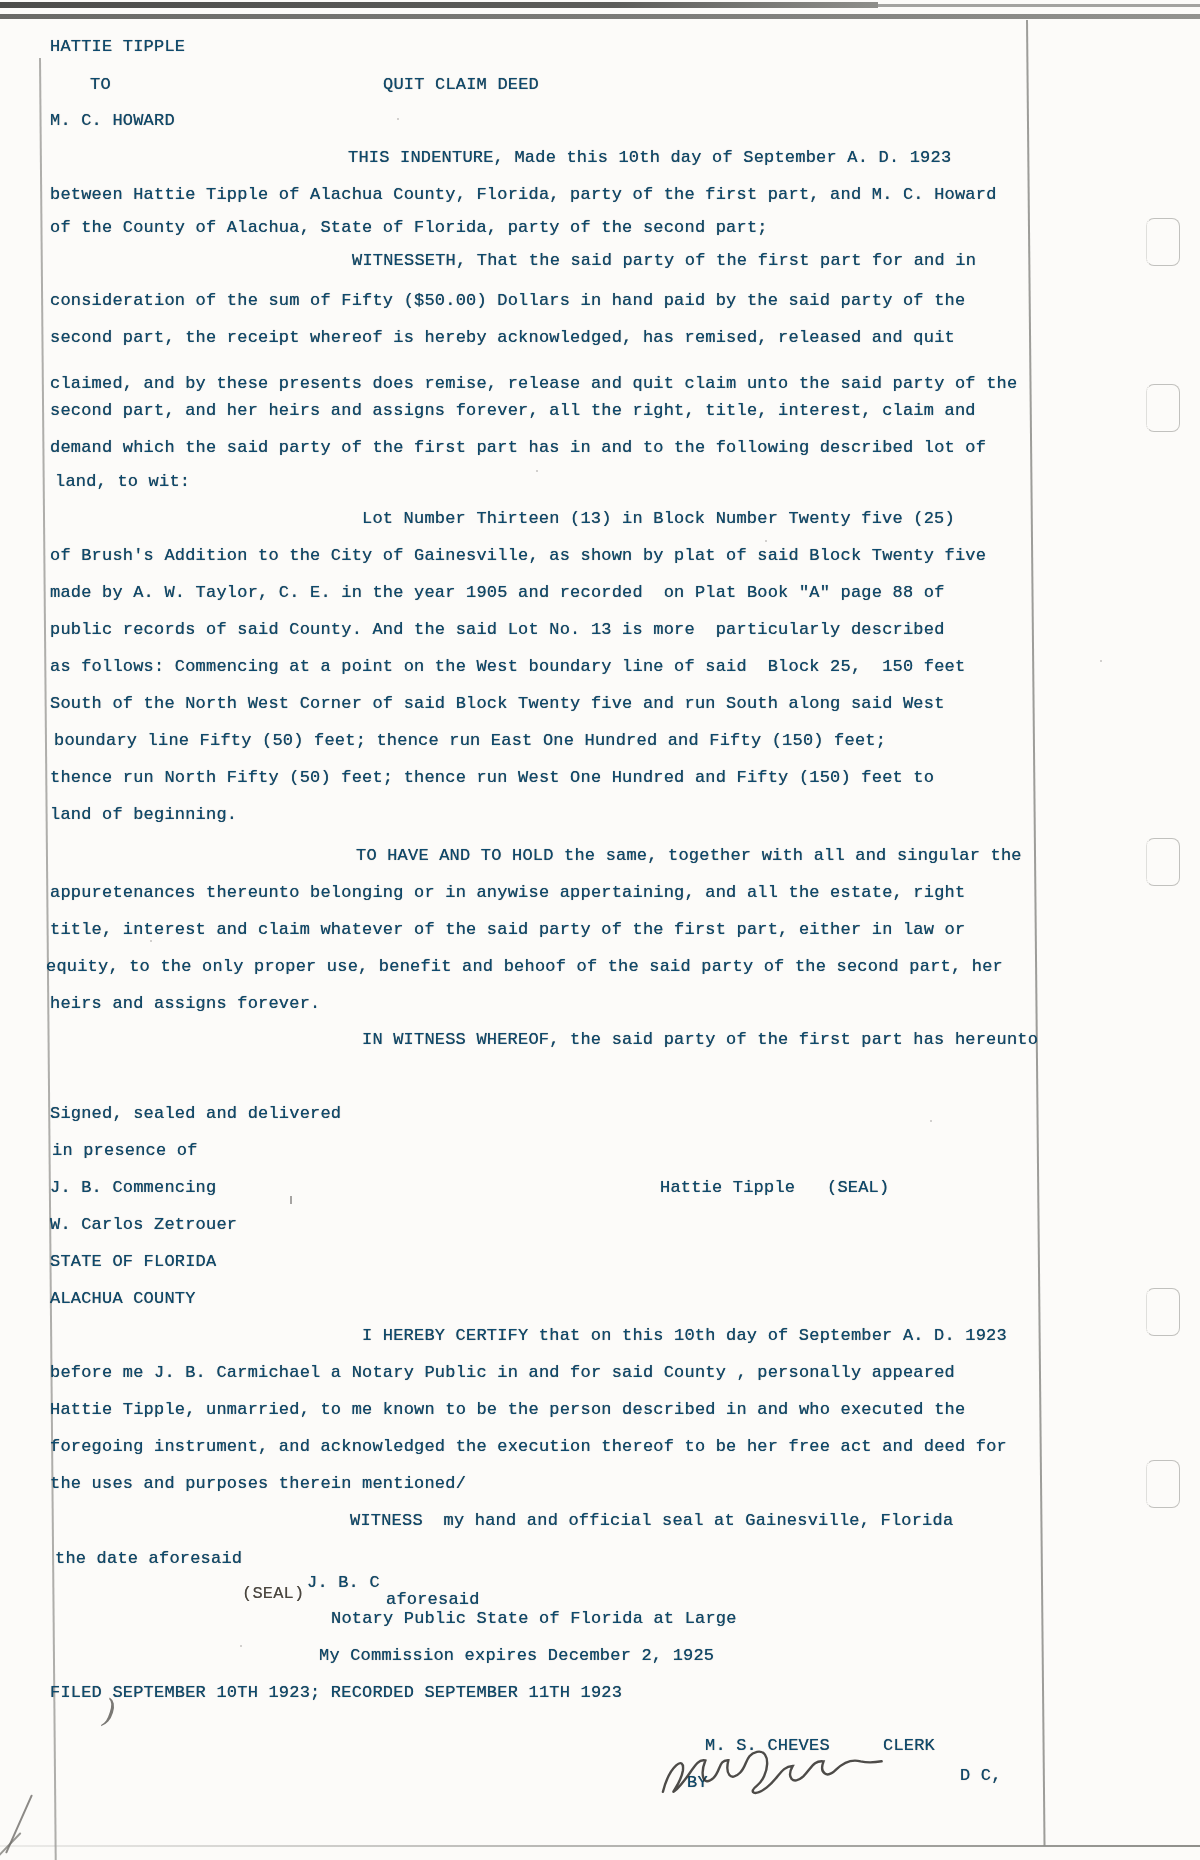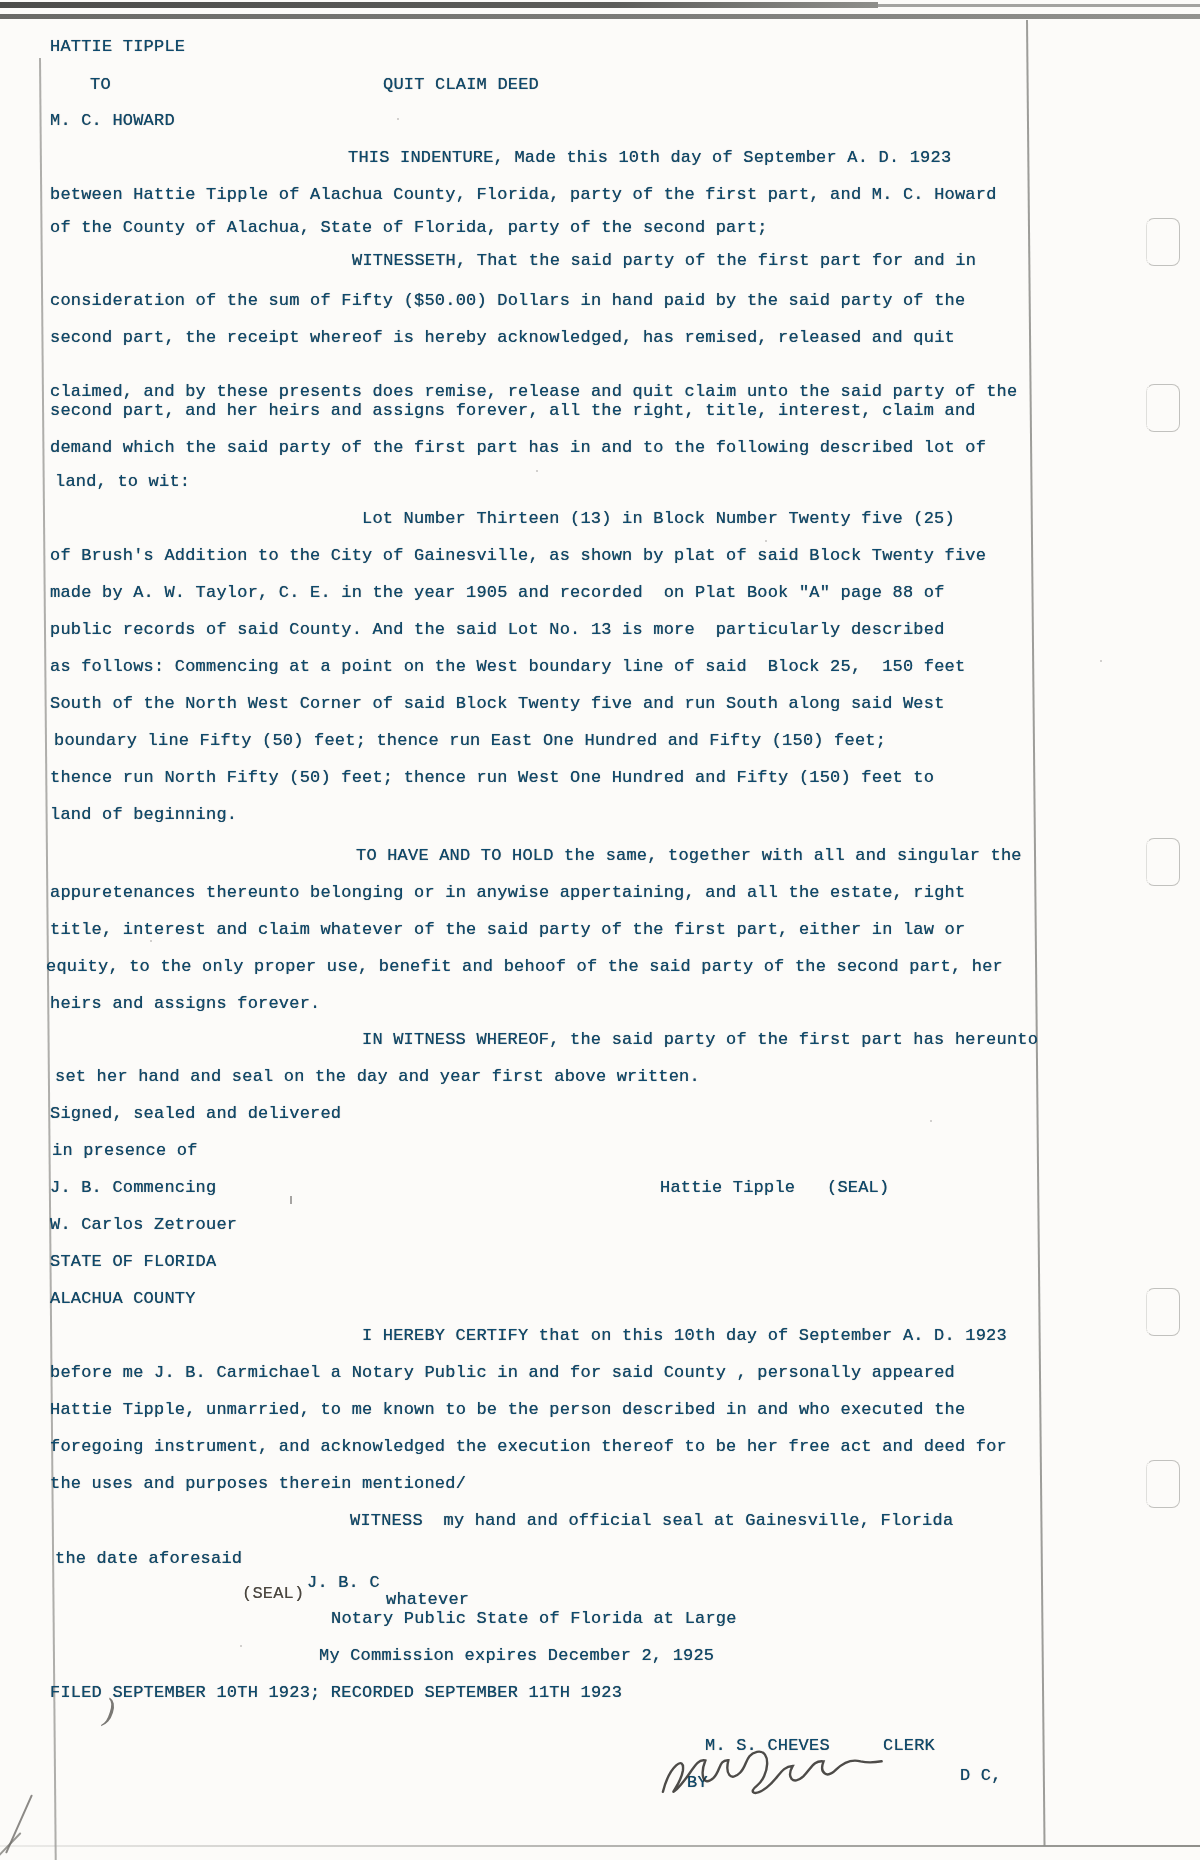--- a/index.html
+++ b/index.html
@@ -71,61 +71,60 @@
   <div class="t" style="left:90px;top:74px">TO</div>
   <div class="t" style="left:383px;top:74px">QUIT CLAIM DEED</div>
   <div class="t" style="left:50px;top:110px">M. C. HOWARD</div>
 
   <div class="t" style="left:348px;top:147px">THIS INDENTURE, Made this 10th day of September A. D. 1923</div>
   <div class="t" style="left:50px;top:184px">between Hattie Tipple of Alachua County, Florida, party of the first part, and M. C. Howard</div>
   <div class="t" style="left:50px;top:217px">of the County of Alachua, State of Florida, party of the second part;</div>
   <div class="t" style="left:352px;top:250px">WITNESSETH, That the said party of the first part for and in</div>
   <div class="t" style="left:50px;top:290px">consideration of the sum of Fifty ($50.00) Dollars in hand paid by the said party of the</div>
   <div class="t" style="left:50px;top:327px">second part, the receipt whereof is hereby acknowledged, has remised, released and quit</div>
-  <div class="t" style="left:50px;top:381px">claimed, and by these presents does remise, release and quit claim unto the said party of the</div>
+  <div class="t" style="left:50px;top:373px">claimed, and by these presents does remise, release and quit claim unto the said party of the</div>
   <div class="t" style="left:50px;top:400px">second part, and her heirs and assigns forever, all the right, title, interest, claim and</div>
   <div class="t" style="left:50px;top:437px">demand which the said party of the first part has in and to the following described lot of</div>
   <div class="t" style="left:55px;top:471px">land, to wit:</div>
   <div class="t" style="left:362px;top:508px">Lot Number Thirteen (13) in Block Number Twenty five (25)</div>
   <div class="t" style="left:50px;top:545px">of Brush's Addition to the City of Gainesville, as shown by plat of said Block Twenty five</div>
   <div class="t" style="left:50px;top:582px">made by A. W. Taylor, C. E. in the year 1905 and recorded  on Plat Book "A" page 88 of</div>
   <div class="t" style="left:50px;top:619px">public records of said County. And the said Lot No. 13 is more  particularly described</div>
   <div class="t" style="left:50px;top:656px">as follows: Commencing at a point on the West boundary line of said  Block 25,  150 feet</div>
   <div class="t" style="left:50px;top:693px">South of the North West Corner of said Block Twenty five and run South along said West</div>
   <div class="t" style="left:54px;top:730px">boundary line Fifty (50) feet; thence run East One Hundred and Fifty (150) feet;</div>
   <div class="t" style="left:50px;top:767px">thence run North Fifty (50) feet; thence run West One Hundred and Fifty (150) feet to</div>
   <div class="t" style="left:50px;top:804px">land of beginning.</div>
   <div class="t" style="left:356px;top:845px">TO HAVE AND TO HOLD the same, together with all and singular the</div>
   <div class="t" style="left:50px;top:882px">appuretenances thereunto belonging or in anywise appertaining, and all the estate, right</div>
   <div class="t" style="left:50px;top:919px">title, interest and claim whatever of the said party of the first part, either in law or</div>
   <div class="t" style="left:46px;top:956px">equity, to the only proper use, benefit and behoof of the said party of the second part, her</div>
   <div class="t" style="left:50px;top:993px">heirs and assigns forever.</div>
   <div class="t" style="left:362px;top:1029px">IN WITNESS WHEREOF, the said party of the first part has hereunto</div>
-  <div class="t" style="left:55px;top:1066px">set her hand and seal on the day and year first above written.</div>
 
   <div class="t" style="left:50px;top:1103px">Signed, sealed and delivered</div>
   <div class="t" style="left:52px;top:1140px">in presence of</div>
   <div class="t" style="left:50px;top:1177px">J. B. Commencing</div>
   <div class="t" style="left:660px;top:1177px">Hattie Tipple</div>
   <div class="t" style="left:827px;top:1177px">(SEAL)</div>
   <div class="tick" style="left:290px;top:1196px"></div>
   <div class="t" style="left:50px;top:1214px">W. Carlos Zetrouer</div>
 
   <div class="t" style="left:50px;top:1251px">STATE OF FLORIDA</div>
   <div class="t" style="left:50px;top:1288px">ALACHUA COUNTY</div>
   <div class="t" style="left:362px;top:1325px">I HEREBY CERTIFY that on this 10th day of September A. D. 1923</div>
   <div class="t" style="left:50px;top:1362px">before me J. B. Carmichael a Notary Public in and for said County , personally appeared</div>
   <div class="t" style="left:50px;top:1399px">Hattie Tipple, unmarried, to me known to be the person described in and who executed the</div>
   <div class="t" style="left:50px;top:1436px">foregoing instrument, and acknowledged the execution thereof to be her free act and deed for</div>
   <div class="t" style="left:50px;top:1473px">the uses and purposes therein mentioned/</div>
   <div class="t" style="left:350px;top:1510px">WITNESS  my hand and official seal at Gainesville, Florida</div>
   <div class="t" style="left:55px;top:1548px">the date aforesaid</div>
   <div class="t faded" style="left:242px;top:1583px">(SEAL)</div>
   <div class="t" style="left:307px;top:1572px">J. B. C</div>
-  <div class="t" style="left:386px;top:1589px">whatever</div>
+  <div class="t" style="left:386px;top:1589px">aforesaid</div>
   <div class="t" style="left:331px;top:1608px">Notary Public State of Florida at Large</div>
   <div class="t" style="left:319px;top:1645px">My Commission expires December 2, 1925</div>
 
   <div class="t" style="left:50px;top:1682px">FILED SEPTEMBER 10TH 1923; RECORDED SEPTEMBER 11TH 1923</div>
   <div class="pen paren-mark">)</div>
   <div class="t" style="left:705px;top:1735px">M. S. CHEVES</div>
   <div class="t" style="left:883px;top:1735px">CLERK</div>
   <div class="t" style="left:687px;top:1772px">BY</div>
   <div class="t" style="left:960px;top:1765px">D C,</div>
 

